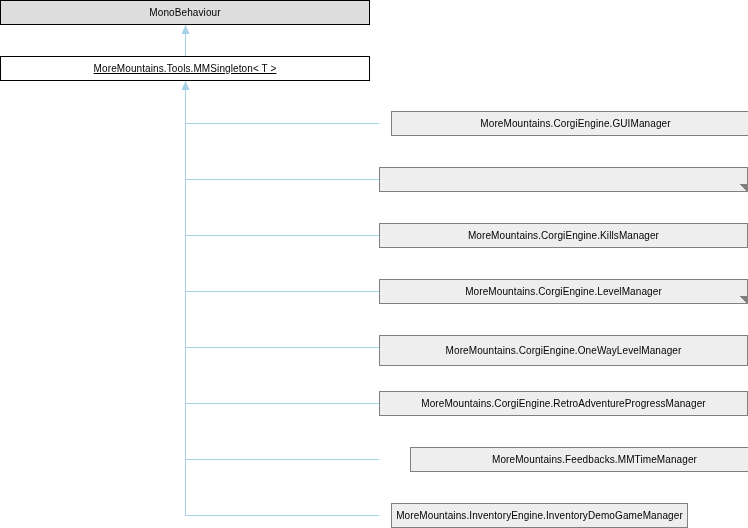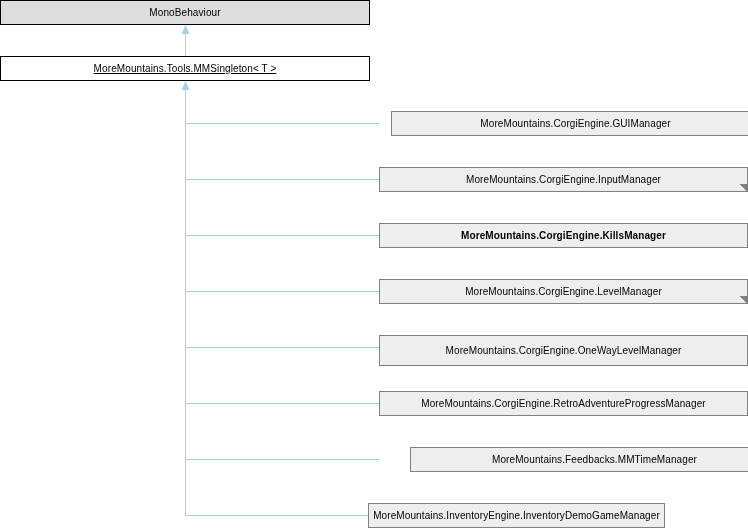--- a/index.html
+++ b/index.html
@@ -91,37 +91,36 @@
   <div class="node base" id="node-middle" style="left: 0px; top: 56px; width: 370px; height: 25px; text-decoration: underline;">
     <span class="label">MoreMountains.Tools.MMSingleton&lt; T &gt;</span>
   </div>
 
   <div id="derived-container">
       <div class="node derived" style="left: 391px; top: 111px; width: 369px; height: 25px;">
         <span class="label">MoreMountains.CorgiEngine.GUIManager</span>
         <span class="fold"></span>
       </div>
       <div class="node derived" style="left: 379px; top: 167px; width: 369px; height: 25px;">
-        <span class="label">MoreMountains.CorgiEngine.InputManager</span>
         <span class="fold"></span>
       </div>
-      <div class="node derived" style="left: 379px; top: 223px; width: 369px; height: 25px; font-weight: bold;">
+      <div class="node derived" style="left: 379px; top: 223px; width: 369px; height: 25px;">
         <span class="label">MoreMountains.CorgiEngine.KillsManager</span>
       </div>
       <div class="node derived" style="left: 379px; top: 279px; width: 369px; height: 25px;">
         <span class="label">MoreMountains.CorgiEngine.LevelManager</span>
         <span class="fold"></span>
       </div>
       <div class="node derived" style="left: 379px; top: 335px; width: 369px; height: 31px;">
         <span class="label">MoreMountains.CorgiEngine.OneWayLevelManager</span>
       </div>
       <div class="node derived" style="left: 379px; top: 391px; width: 369px; height: 25px; text-align: right;">
         <span class="label">MoreMountains.CorgiEngine.RetroAdventureProgressManager</span>
       </div>
       <div class="node derived" style="left: 379px; top: 447px; width: 369px; height: 25px; margin-left: 31px;">
         <span class="label">MoreMountains.Feedbacks.MMTimeManager</span>
       </div>
-      <div class="node derived" style="left: 368px; top: 503px; width: 297px; height: 25px; justify-content: center;">
+      <div class="node derived" style="left: 391px; top: 503px; width: 297px; height: 25px; justify-content: center;">
         <span class="label">MoreMountains.InventoryEngine.InventoryDemoGameManager</span>
       </div>
     </div>
 
 </div>
 
 </body></html>

